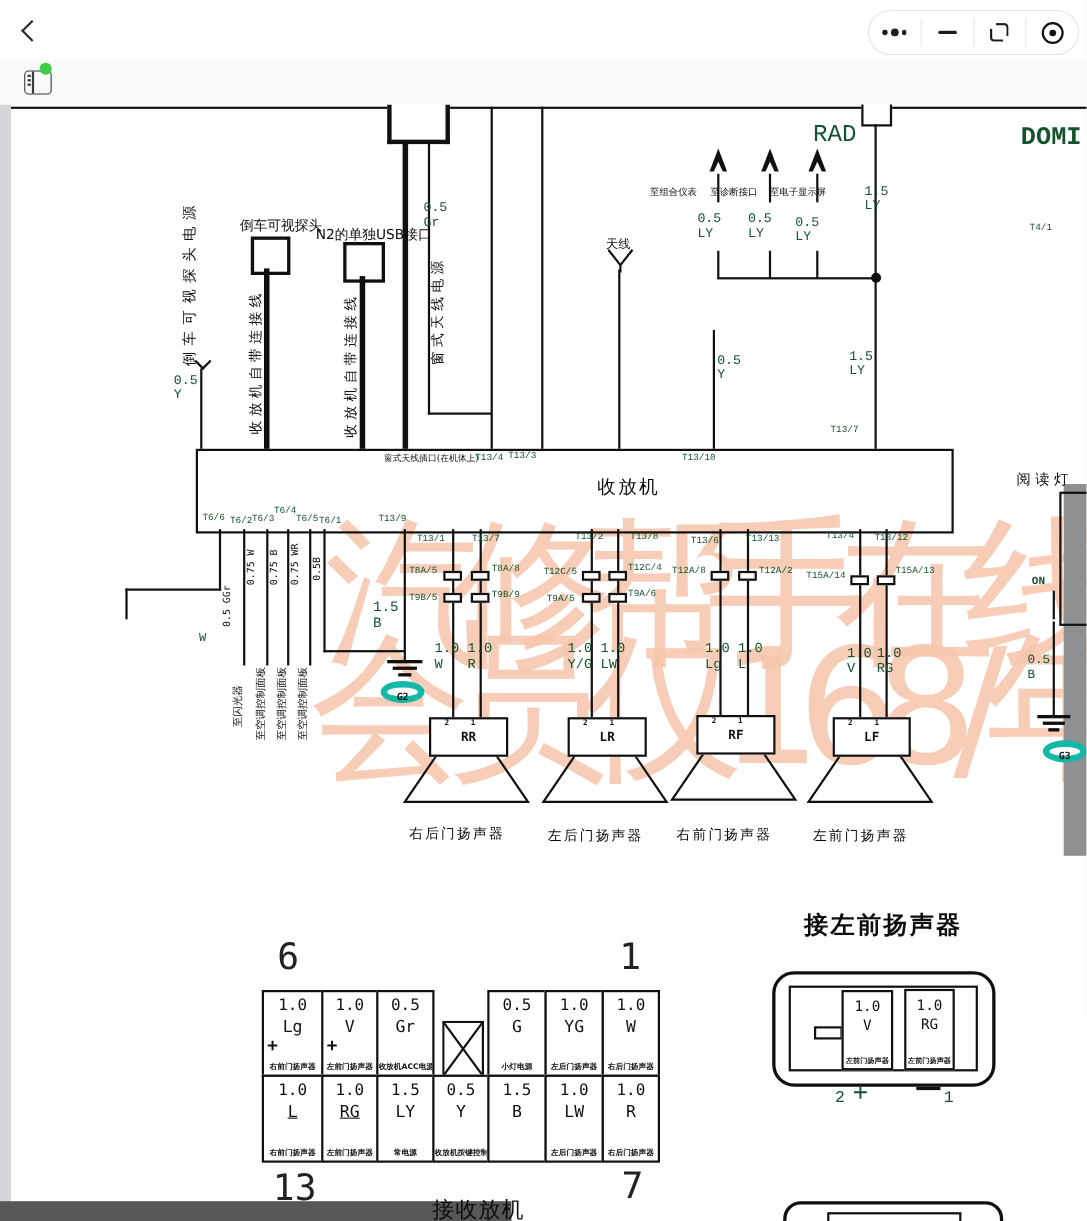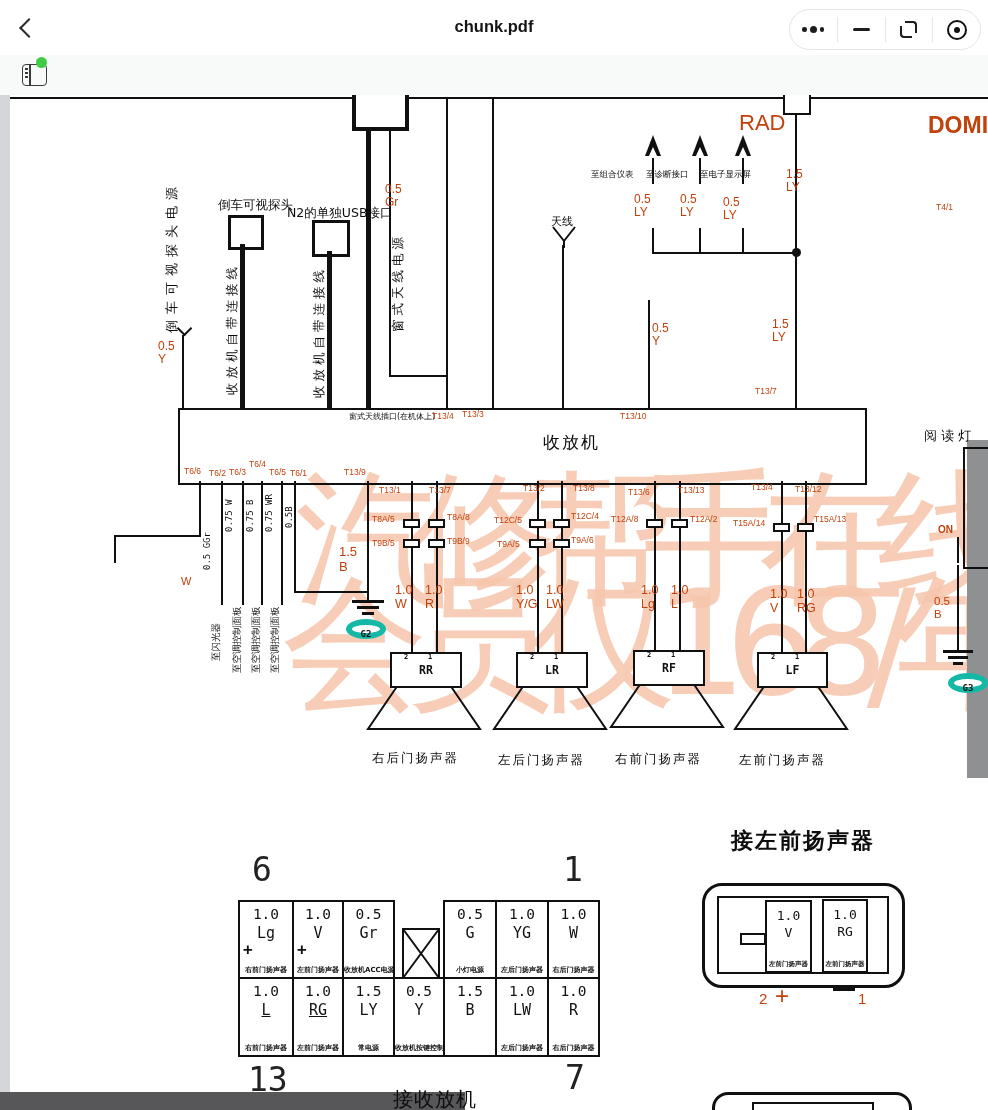--- a/index.html
+++ b/index.html
@@ -65,21 +65,21 @@
   .dsep1{position:absolute;left:921px;top:62px;width:1.6px;height:25px;background:#cfcfcf;}
   .dsep2{position:absolute;left:927px;top:62px;width:1.6px;height:25px;background:#cfcfcf;}
   .more{position:absolute;left:938px;top:61px;font-size:21px;color:#333;letter-spacing:-2px;}
   
   .content{position:absolute;left:0;top:95px;width:988px;height:1015px;background:#fff;overflow:hidden;}
   .gutter{position:absolute;left:0;top:0;width:10px;height:1015px;background:#d4d6d9;}
   .wm{position:absolute;z-index:1;color:#f6c5ac;opacity:.85;
       font-family:"DejaVu Sans","Liberation Sans",sans-serif;white-space:nowrap;}
   .ln{position:absolute;background:#101010;z-index:2;}
   .box{position:absolute;border:2px solid #101010;background:transparent;z-index:2;}
-  .lbl{position:absolute;font-family:Liberation Sans, sans-serif;color:#c2410c;
+  .lbl{position:absolute;font-family:Liberation Mono, monospace;color:#14532d;
        white-space:pre-line;line-height:1.12;z-index:3;}
   .zh{position:absolute;font-family:"DejaVu Sans","Liberation Sans",sans-serif;color:#0d0d0d;
       white-space:nowrap;z-index:3;}
   .vtxt{position:absolute;font-family:"DejaVu Sans","Liberation Sans",sans-serif;color:#0d0d0d;
         transform:rotate(-90deg);transform-origin:0 0;white-space:nowrap;z-index:3;}
   .vmono{position:absolute;font-family:"DejaVu Sans Mono","Liberation Mono",monospace;color:#0d0d0d;
          transform:rotate(-90deg);transform-origin:0 0;white-space:nowrap;z-index:3;}
   .pinlbl{font-size:8.5px;}
   .conn{position:absolute;width:17px;height:9px;border:2px solid #101010;background:#fff;
         box-sizing:border-box;z-index:3;}
@@ -115,21 +115,20 @@
   .irect{position:absolute;border:2.5px solid #101010;background:#fff;z-index:2;}
   .graymod{position:absolute;background:#8f9092;z-index:2;}
 </style>
 </head>
 <body>
 
 <div id="app">
 
   <div class="titlebar">
     <div class="back"></div>
-    <div class="doc-title">chunk.pdf</div>
     <div class="pill">
       <div class="pillbtn">
         <span class="dot d-s"></span>
         <span class="dot d-b"></span>
         <span class="dot d-s"></span>
       </div>
       <div class="pillsep"></div>
       <div class="pillbtn">
         <span class="minbar"></span>
       </div>

